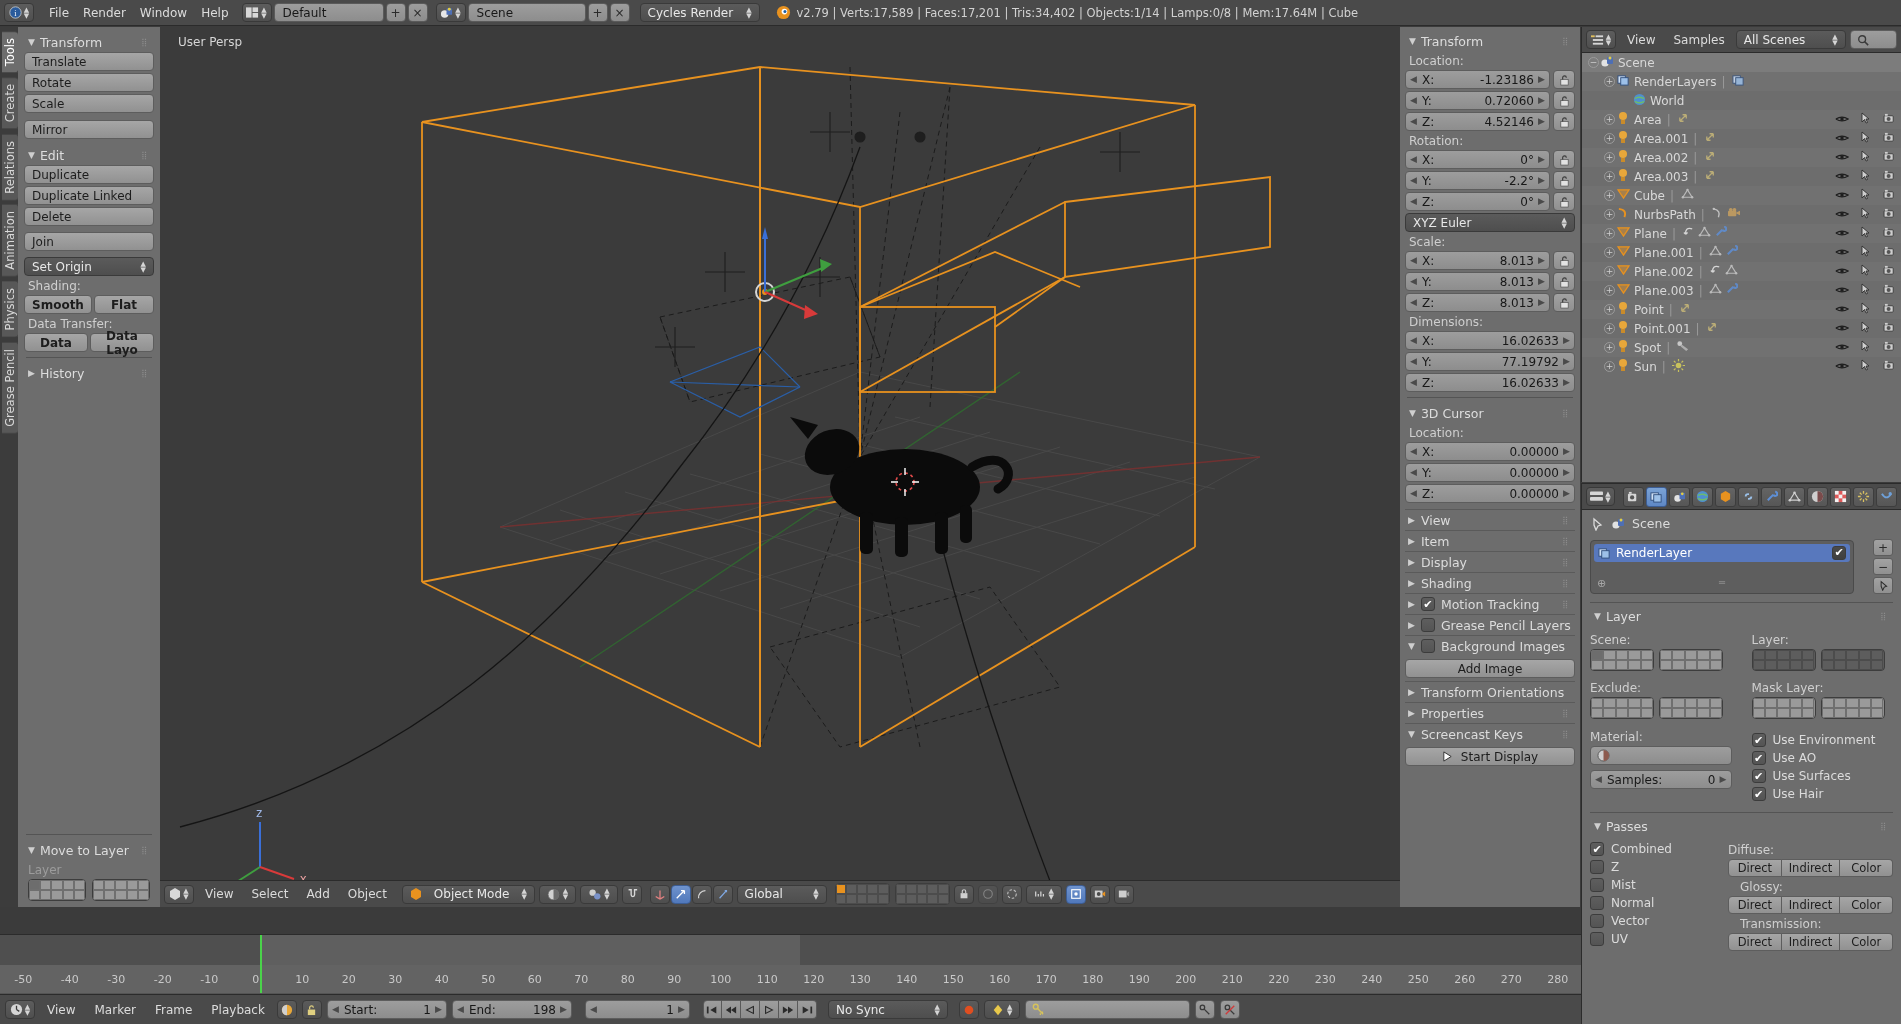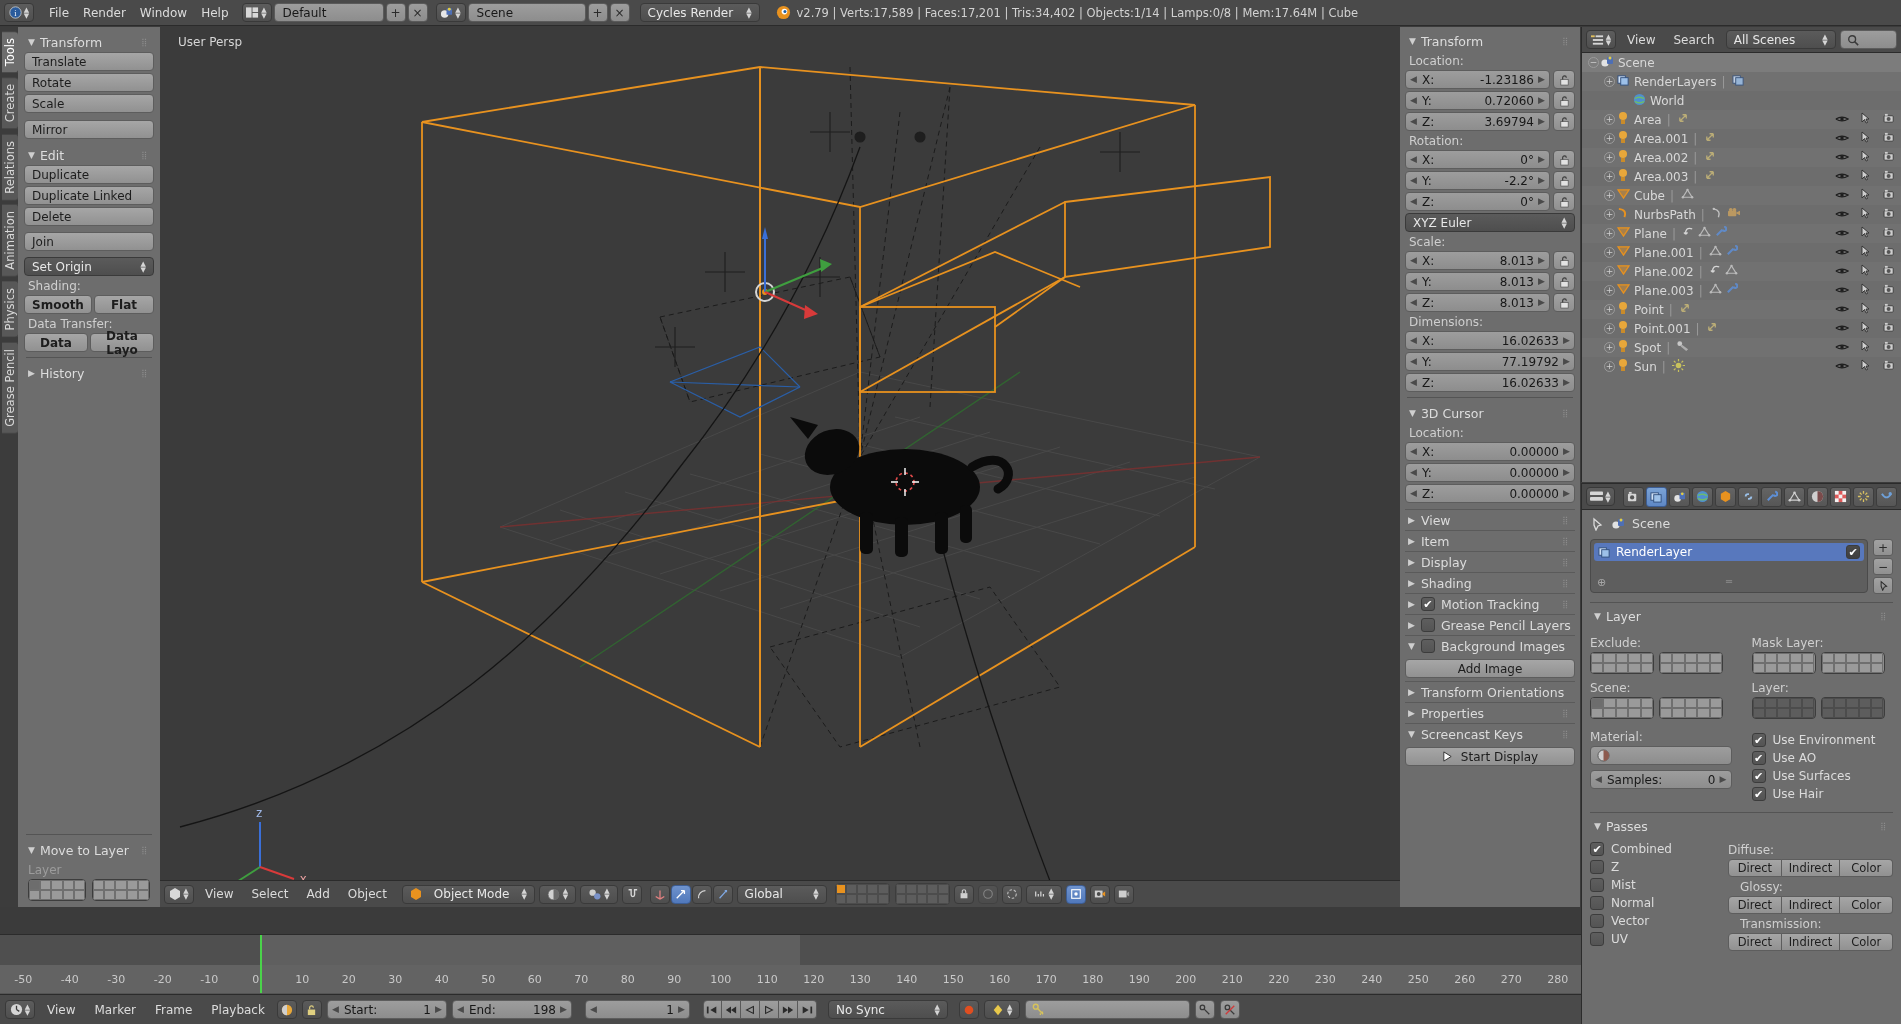--- a/index.html
+++ b/index.html
@@ -575,21 +575,21 @@
           <svg width="11" height="12" viewBox="0 0 12 13">
             <rect x="2" y="6" width="8" height="6" fill="#e2e2e2" stroke="#4a4a4a" stroke-width=".7"></rect>
             <path d="M4 6 V4 a2 2 0 0 1 4 0" stroke="#3a3a3a" stroke-width="1.2" fill="none"></path>
           </svg>
         </div>
     </div>
     <div class="prow">
       <div class="field">
         <span class="ar l">◀</span>
         <span class="lbl" style="margin-left:10px">Z:</span>
-        <span class="val" style="margin-right:9px">3.69794</span>
+        <span class="val" style="margin-right:9px">4.52146</span>
         <span class="ar r">▶</span>
       </div>
       <div class="lockbtn">
           <svg width="11" height="12" viewBox="0 0 12 13">
             <rect x="2" y="6" width="8" height="6" fill="#e2e2e2" stroke="#4a4a4a" stroke-width=".7"></rect>
             <path d="M4 6 V4 a2 2 0 0 1 4 0" stroke="#3a3a3a" stroke-width="1.2" fill="none"></path>
           </svg>
         </div>
     </div>
 
@@ -809,21 +809,21 @@
       <div class="icobtn">
         <svg width="13" height="12" viewBox="0 0 14 12">
             <rect x="0" y="1" width="4" height="2" fill="#e0c060"></rect>
             <rect x="5" y="1" width="8" height="2" fill="#d6d6d6"></rect>
             <rect x="2" y="5" width="11" height="2" fill="#d6d6d6"></rect>
             <rect x="2" y="9" width="11" height="2" fill="#d6d6d6"></rect>
           </svg>
         <span class="spin">▲<br>▼</span>
       </div>
       <span class="menu">View</span>
-      <span class="menu">Search</span>
+      <span class="menu">Samples</span>
       <div class="btn dark" style="width:110px;justify-content:space-between">
         <span>All Scenes</span>
         <span class="spin">▲<br>▼</span>
       </div>
       <div class="field" style="flex:1;min-width:40px">
         <svg width="12" height="12" viewBox="0 0 14 14">
             <circle cx="6" cy="6" r="4" stroke="#3a3a3a" stroke-width="1.6" fill="none"></circle>
             <path d="M9 9 L13 13" stroke="#3a3a3a" stroke-width="1.8"></path>
           </svg>
       </div>
@@ -1353,21 +1353,21 @@
             <path d="M4 2 L11 8 L8 9 L6 13 L4 8 Z" fill="none" stroke="#dcdcdc" stroke-width="1.3"></path>
           </svg>
         <svg width="14" height="13" viewBox="0 0 14 13">
             <circle cx="5" cy="8" r="3.6" fill="#e2e2e2"></circle>
             <rect x="7" y="2" width="6" height="7" rx="1" fill="#4e6fb5"></rect>
             <circle cx="10" cy="3" r="1.5" fill="#e2cd45"></circle>
           </svg>
         <span style="font-size:12.5px;color:#dcdcdc">Scene</span>
       </div>
 
-      <div style="display:flex;gap:5px;align-items:flex-start">
+      <div style="display:flex;gap:19px;align-items:center">
         <div class="listbox" style="flex:1">
           <div class="listrow">
             <svg width="13" height="12" viewBox="0 0 14 13">
                 <rect x="1" y="2" width="8" height="8" fill="#cfe0f5" stroke="#2f4d7a"></rect>
                 <rect x="4" y="4" width="8" height="8" fill="#9dc0e8" stroke="#2f4d7a"></rect>
               </svg>
             <span>RenderLayer</span>
             <span class="chk on" style="margin-left:auto;background:linear-gradient(#4a4a4a,#3f3f3f)">✔</span>
           </div>
           <div style="position:absolute;left:6px;bottom:3px;color:#a6a6a6;font-size:11px">⊕</div>
@@ -1384,20 +1384,81 @@
         </div>
       </div>
 
       <div class="divider" style="margin:8px 0 3px"></div>
       <div class="panelhdr">
         <span class="tri">▼</span>
         <span>Layer</span>
         <span class="grip">⣿</span>
       </div>
 
+      <div style="display:flex;gap:20px;margin-top:4px">
+        <div style="flex:1">
+          <div class="sec-label" style="margin-left:0">Scene:</div>
+          <div style="display:flex;gap:5px">
+            <div class="lyrgrid" style="width:64px">
+              <div class="sel"></div>
+                <div></div>
+                <div></div>
+                <div></div>
+                <div></div>
+              <div></div>
+                <div></div>
+                <div></div>
+                <div></div>
+                <div></div>
+            </div>
+            <div class="lyrgrid" style="width:64px">
+              <div></div>
+                <div></div>
+                <div></div>
+                <div></div>
+                <div></div>
+              <div></div>
+                <div></div>
+                <div></div>
+                <div></div>
+                <div></div>
+            </div>
+          </div>
+        </div>
+        <div style="flex:1">
+          <div class="sec-label" style="margin-left:0">Layer:</div>
+          <div style="display:flex;gap:5px">
+            <div class="lyrgrid dark" style="width:64px">
+              <div></div>
+                <div></div>
+                <div></div>
+                <div></div>
+                <div></div>
+              <div></div>
+                <div></div>
+                <div></div>
+                <div></div>
+                <div></div>
+            </div>
+            <div class="lyrgrid dark" style="width:64px">
+              <div></div>
+                <div></div>
+                <div></div>
+                <div></div>
+                <div></div>
+              <div></div>
+                <div></div>
+                <div></div>
+                <div></div>
+                <div></div>
+            </div>
+          </div>
+        </div>
+      </div>
+
       <div style="display:flex;gap:20px;margin-top:7px">
         <div style="flex:1">
           <div class="sec-label" style="margin-left:0">Exclude:</div>
           <div style="display:flex;gap:5px">
             <div class="lyrgrid" style="width:64px">
               <div></div>
                 <div></div>
                 <div></div>
                 <div></div>
                 <div></div>
@@ -1430,81 +1491,20 @@
                 <div></div>
                 <div></div>
                 <div></div>
               <div></div>
                 <div></div>
                 <div></div>
                 <div></div>
                 <div></div>
             </div>
             <div class="lyrgrid" style="width:64px">
-              <div></div>
-                <div></div>
-                <div></div>
-                <div></div>
-                <div></div>
-              <div></div>
-                <div></div>
-                <div></div>
-                <div></div>
-                <div></div>
-            </div>
-          </div>
-        </div>
-      </div>
-
-      <div style="display:flex;gap:20px;margin-top:4px">
-        <div style="flex:1">
-          <div class="sec-label" style="margin-left:0">Scene:</div>
-          <div style="display:flex;gap:5px">
-            <div class="lyrgrid" style="width:64px">
-              <div class="sel"></div>
-                <div></div>
-                <div></div>
-                <div></div>
-                <div></div>
-              <div></div>
-                <div></div>
-                <div></div>
-                <div></div>
-                <div></div>
-            </div>
-            <div class="lyrgrid" style="width:64px">
-              <div></div>
-                <div></div>
-                <div></div>
-                <div></div>
-                <div></div>
-              <div></div>
-                <div></div>
-                <div></div>
-                <div></div>
-                <div></div>
-            </div>
-          </div>
-        </div>
-        <div style="flex:1">
-          <div class="sec-label" style="margin-left:0">Layer:</div>
-          <div style="display:flex;gap:5px">
-            <div class="lyrgrid dark" style="width:64px">
-              <div></div>
-                <div></div>
-                <div></div>
-                <div></div>
-                <div></div>
-              <div></div>
-                <div></div>
-                <div></div>
-                <div></div>
-                <div></div>
-            </div>
-            <div class="lyrgrid dark" style="width:64px">
               <div></div>
                 <div></div>
                 <div></div>
                 <div></div>
                 <div></div>
               <div></div>
                 <div></div>
                 <div></div>
                 <div></div>
                 <div></div>

